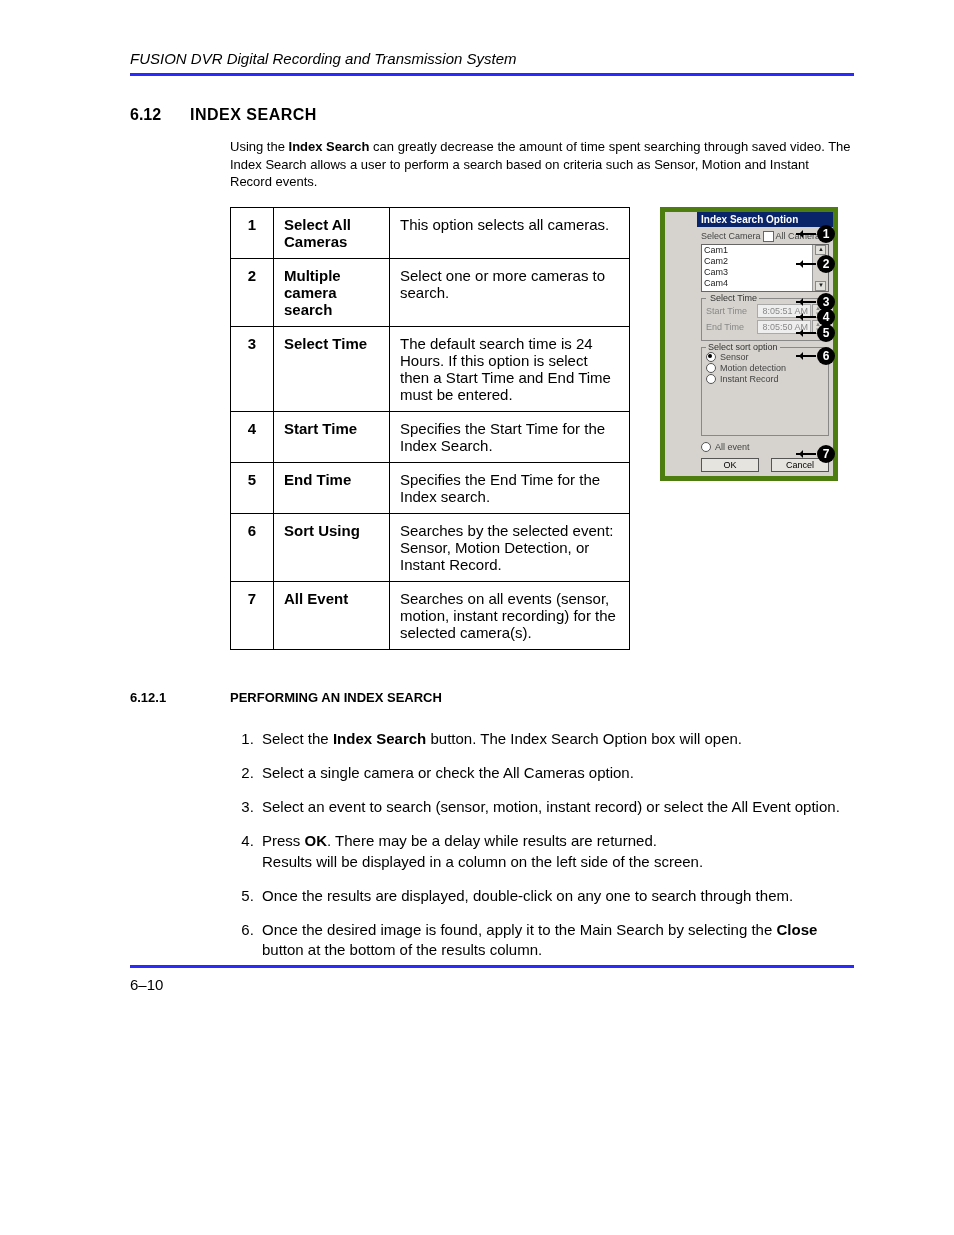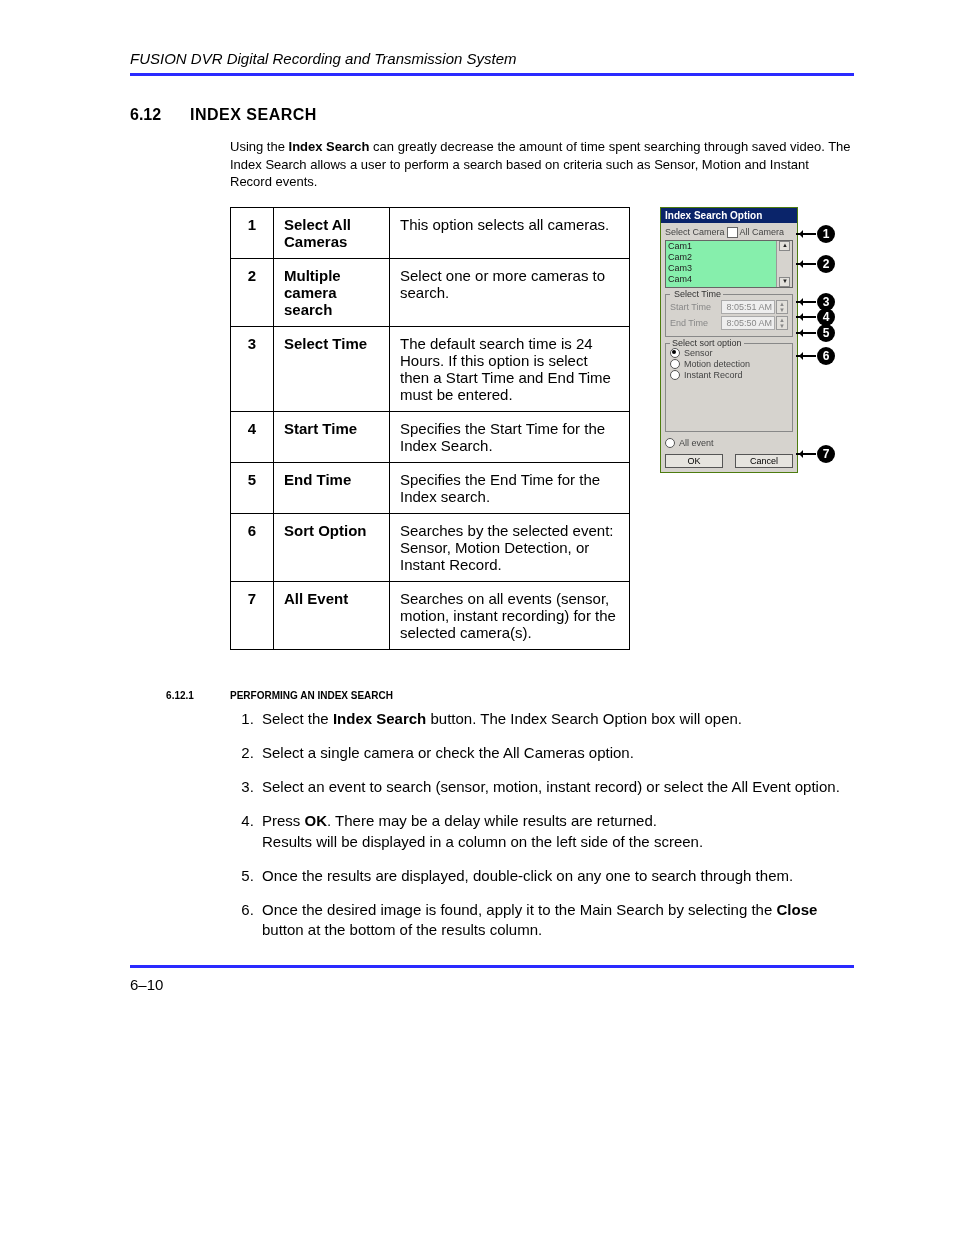--- a/index.html
+++ b/index.html
@@ -66,23 +66,24 @@
     width: 95px;
     font-weight: bold;
   }
   .dialog-wrap {
     margin-left: 30px;
     position: relative;
     font-size: 10px;
   }
   .dialog {
     width: 136px;
-    border: 1px solid #4d7c0f;
+    border: 5px solid #4d7c0f;
     background: #d6d3ce;
     position: relative;
+    padding-left: 32px;
   }
   .dlg-title {
     background: #0a246a;
     color: #fff;
     font-weight: bold;
     font-size: 10px;
     padding: 2px 4px;
     font-family: Tahoma, Arial, sans-serif;
   }
   .dlg-body {
@@ -96,21 +97,21 @@
     white-space: nowrap;
   }
   .dlg-row span.lbl {
     flex: 0 0 auto;
   }
   .dlg-row .chk {
     width: 9px; height: 9px; border:1px solid #666; background:#fff; margin:0 2px;
   }
   .listbox {
     border: 1px solid #666;
-    background: #86efac;
+    background: #ffffff;
     height: 46px;
     margin-top: 2px;
     position: relative;
     font-size: 9px;
     color: #222;
     padding: 0;
   }
   .listbox div {
     padding: 0 2px;
     line-height: 11px;
@@ -235,25 +236,24 @@
     color: #fff;
     font-weight: bold;
     font-size: 12px;
     text-align: center;
     line-height: 18px;
     margin-left: 1px;
   }
   .sub-title {
     display: flex;
     font-weight: bold;
-    font-size: 10px;
+    font-size: 13px;
     margin-top: 40px;
-    margin-bottom: 8px;
+    margin-bottom: 24px;
     margin-left: 0;
-    text-align: center;
   }
   .sub-number { width: 100px; }
   ol.steps {
     list-style: decimal;
     margin: 0 0 0 100px;
     padding: 0 0 0 28px;
     font-size: 15px;
   }
   ol.steps > li {
     margin-bottom: 14px;
@@ -310,21 +310,21 @@
             <td class="col-label">Start Time</td>
             <td>Specifies the Start Time for the Index Search.</td>
           </tr>
       <tr>
             <td class="col-num">5</td>
             <td class="col-label">End Time</td>
             <td>Specifies the End Time for the Index search.</td>
           </tr>
       <tr>
             <td class="col-num">6</td>
-            <td class="col-label">Sort Option</td>
+            <td class="col-label">Sort Using</td>
             <td>Searches by the selected event: Sensor, Motion Detection, or Instant Record.</td>
           </tr>
       <tr>
             <td class="col-num">7</td>
             <td class="col-label">All Event</td>
             <td>Searches on all events (sensor, motion, instant recording) for the selected camera(s).</td>
           </tr>
     </tbody>
       </table>
 

